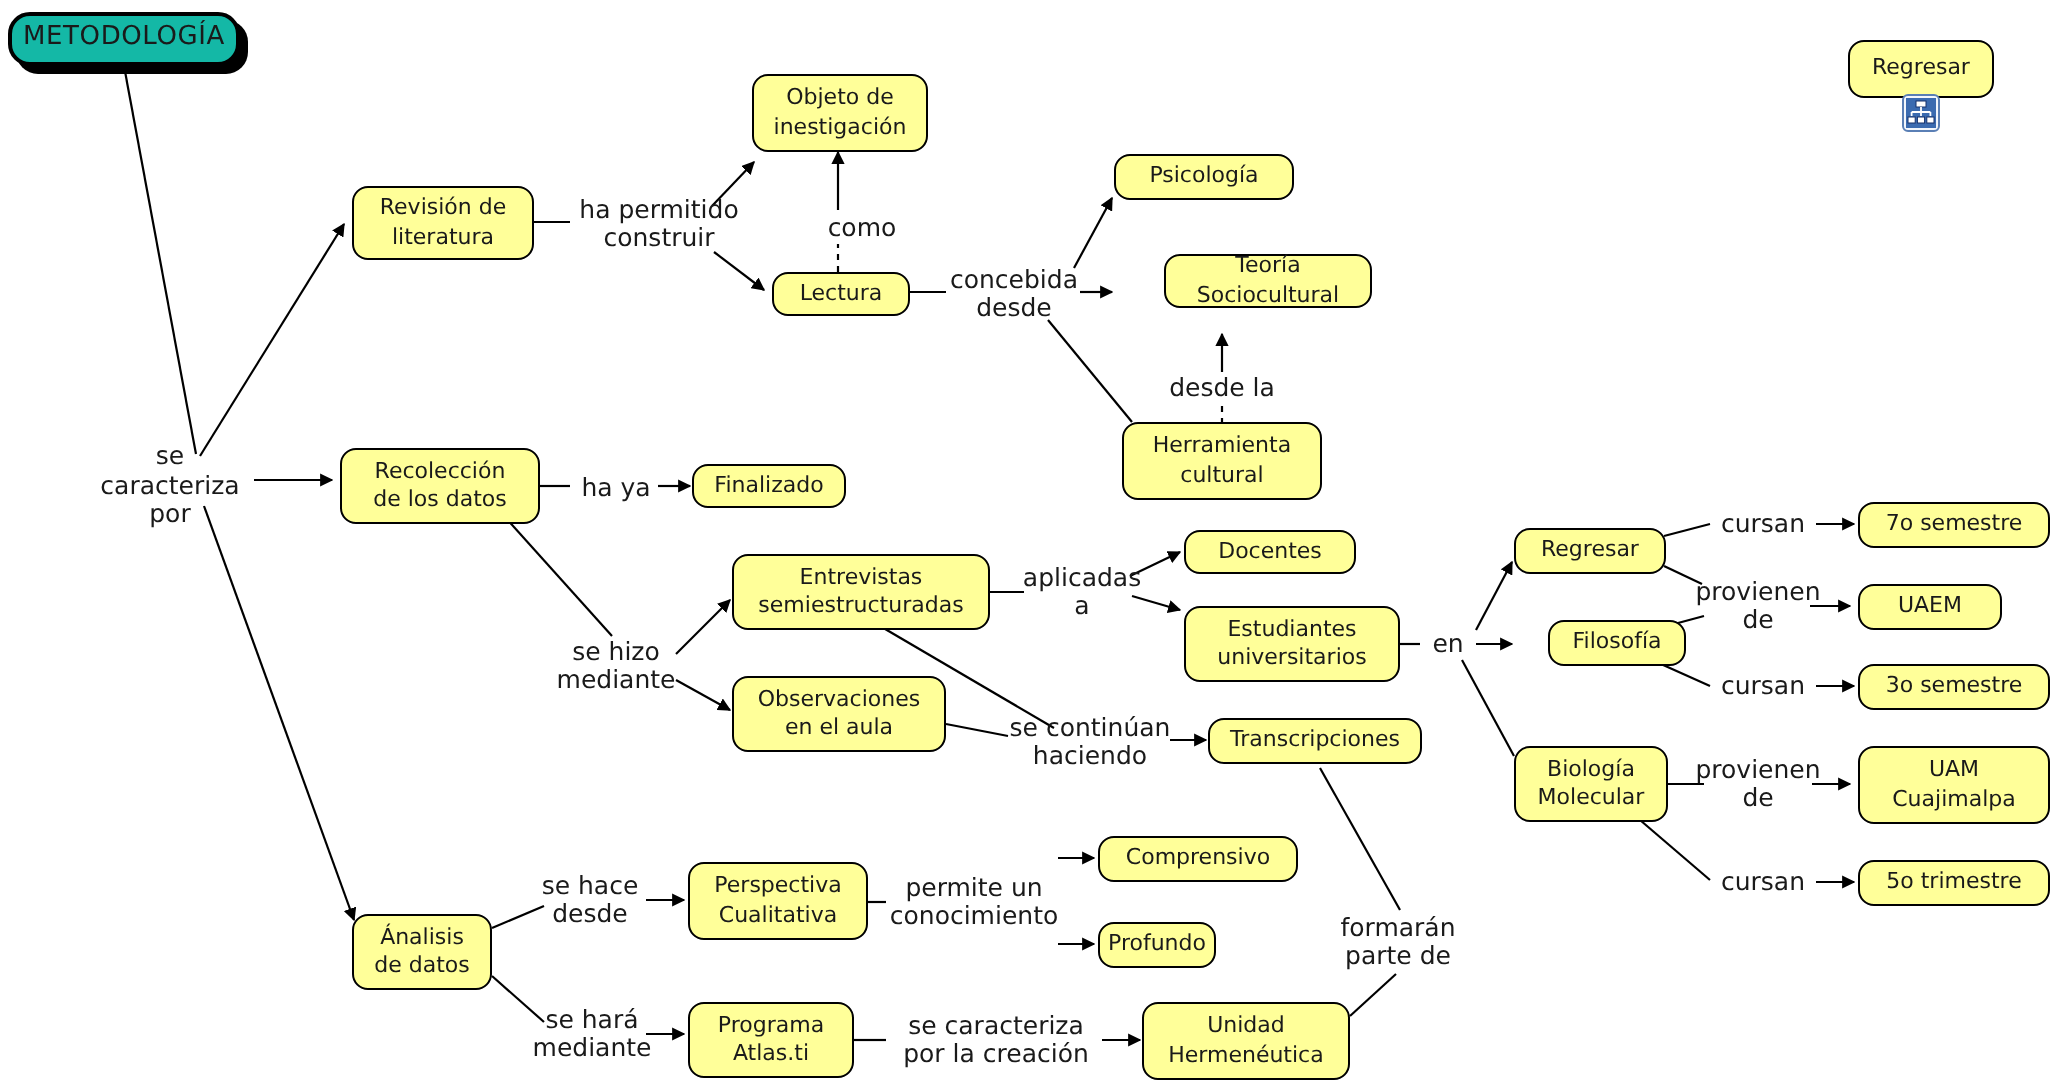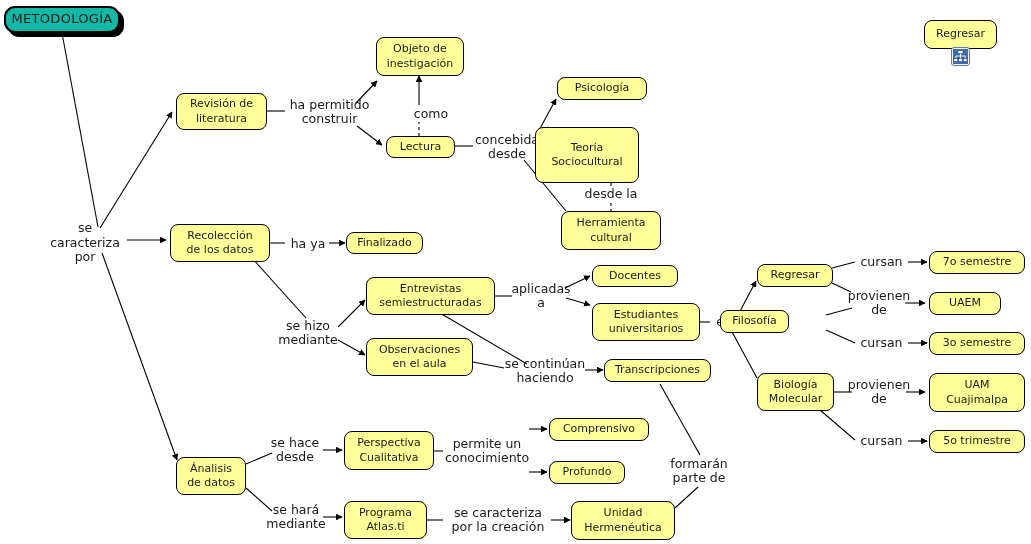--- a/index.html
+++ b/index.html
@@ -206,21 +206,21 @@
   </div>
 
   <div class="node" style="left:386px; top:136px; width:69px; height:22px;">
     <span>Lectura</span>
   </div>
 
   <div class="node" style="left:557px; top:77px; width:90px; height:23px;">
     <span>Psicología</span>
   </div>
 
-  <div class="node" style="left:535px; top:127px; width:104px; height:56px;justify-content:center;">
+  <div class="node" style="left:582px; top:127px; width:104px; height:27px;justify-content:center;">
     <span>Teoría
 Sociocultural</span>
   </div>
 
   <div class="node" style="left:561px; top:211px; width:100px; height:39px;">
     <span>Herramienta
 cultural</span>
   </div>
 
   <div class="node" style="left:170px; top:224px; width:100px; height:38px;">
@@ -252,21 +252,21 @@
   </div>
 
   <div class="node" style="left:604px; top:359px; width:107px; height:23px;">
     <span>Transcripciones</span>
   </div>
 
   <div class="node" style="left:757px; top:264px; width:76px; height:23px;">
     <span>Regresar</span>
   </div>
 
-  <div class="node" style="left:720px; top:310px; width:69px; height:23px;">
+  <div class="node" style="left:774px; top:310px; width:69px; height:23px;">
     <span>Filosofía</span>
   </div>
 
   <div class="node" style="left:757px; top:373px; width:77px; height:38px;">
     <span>Biología
 Molecular</span>
   </div>
 
   <div class="node" style="left:929px; top:251px; width:96px; height:23px;">
     <span>7o semestre</span>
@@ -296,21 +296,21 @@
 
   <div class="node" style="left:344px; top:431px; width:90px; height:39px;">
     <span>Perspectiva
 Cualitativa</span>
   </div>
 
   <div class="node" style="left:549px; top:418px; width:100px; height:23px;">
     <span>Comprensivo</span>
   </div>
 
-  <div class="node" style="left:549px; top:461px; width:76px; height:23px;">
+  <div class="node" style="left:549px; top:461px; width:59px; height:23px;">
     <span>Profundo</span>
   </div>
 
   <div class="node" style="left:344px; top:501px; width:83px; height:38px;">
     <span>Programa
 Atlas.ti</span>
   </div>
 
   <div class="node" style="left:571px; top:501px; width:104px; height:39px;">
     <span>Unidad

